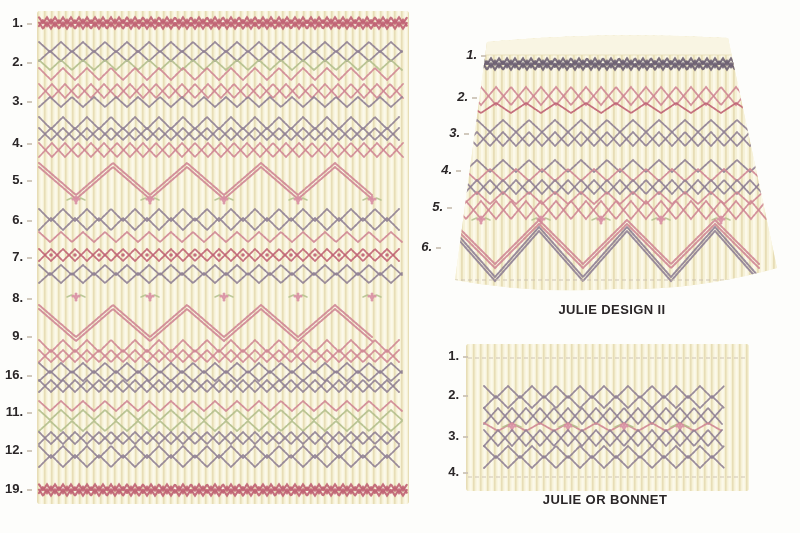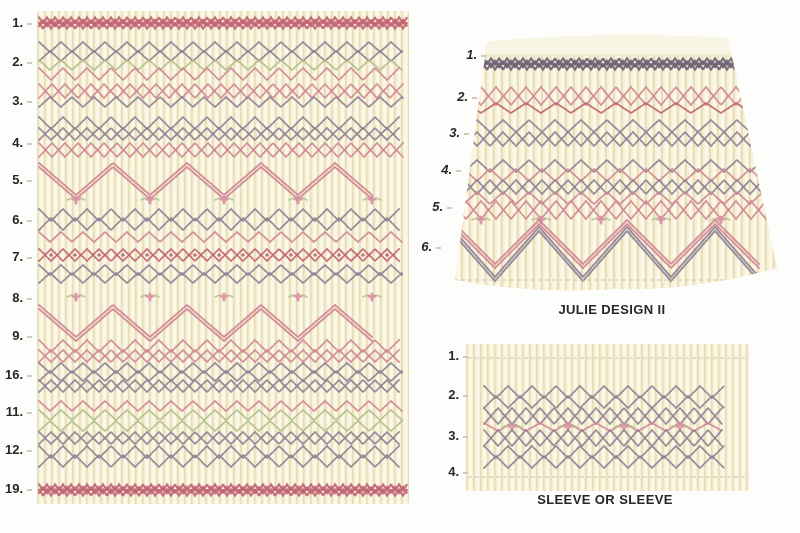--- a/index.html
+++ b/index.html
@@ -315,15 +315,15 @@
           <path d="M2,135 L281,135" stroke="#c9bfae" stroke-width="1.2" stroke-dasharray="4 3" fill="none" opacity="0.9"></path>
         </g>
     </g>
   </svg>
 
   <div class="lbl" style="left:438px;top:347px"><span>1.</span><i class="tick"></i></div>
   <div class="lbl" style="left:438px;top:386px"><span>2.</span><i class="tick"></i></div>
   <div class="lbl" style="left:438px;top:427px"><span>3.</span><i class="tick"></i></div>
   <div class="lbl" style="left:438px;top:463px"><span>4.</span><i class="tick"></i></div>
 
-  <div class="caption" style="left:455px;top:492px;width:300px">SLEEVE OR SLEEVE</div>
+  <div class="caption" style="left:455px;top:492px;width:300px">JULIE OR BONNET</div>
 
 </div>
 
 </body></html>

